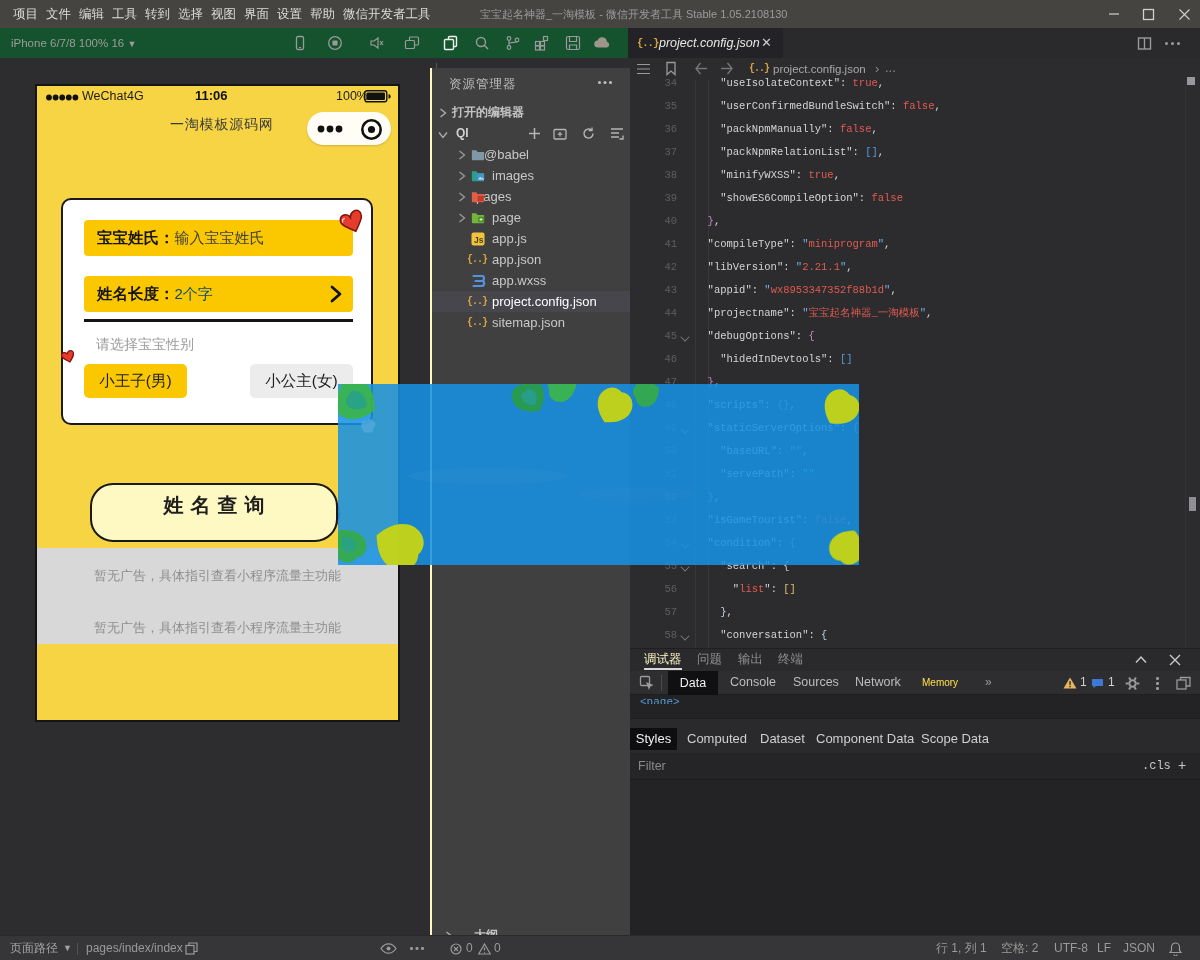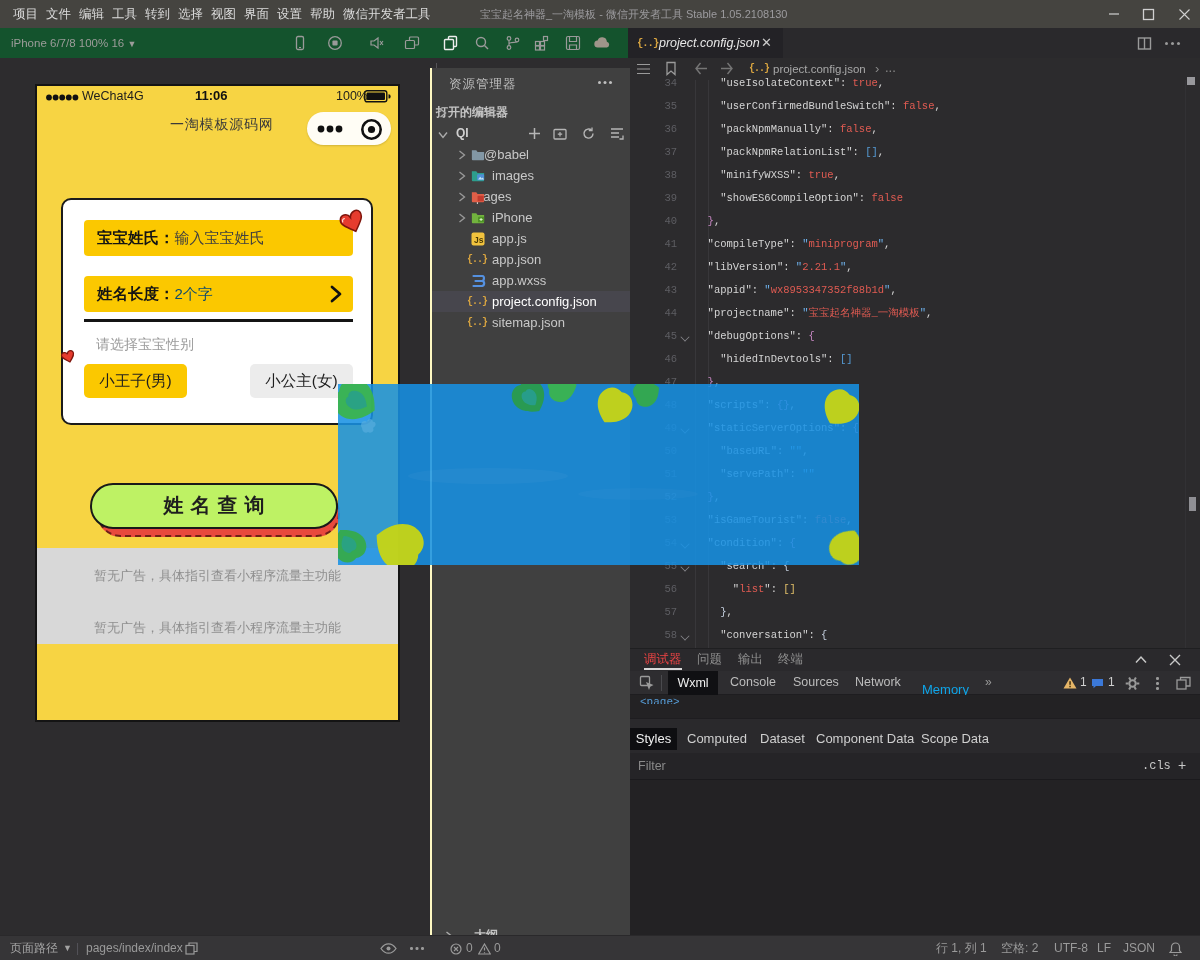--- a/index.html
+++ b/index.html
@@ -171,33 +171,33 @@
       <span class="a" style="left:33px;top:136px;font-size:14px;color:#9b9b9b">请选择宝宝性别</span>
       <svg class="a" style="left:-4px;top:149px" width="19" height="17" viewBox="0 0 24 22" preserveAspectRatio="none">
           <g transform="rotate(-18 12 11)">
             <path d="M12 6.5 C11 2.5 6 2 4.5 5.5 C3 8.5 7 12 12 17 C17.5 12.3 21 9 19.5 5.5 C18 2 13 2.5 12 6.5 Z" fill="#e63c2e" stroke="#7e150c" stroke-width="1.6"></path>
           </g>
         </svg>
       <div class="a" style="left:21px;top:164px;width:103px;height:34px;background:#fbc800;border-radius:5px;line-height:34px;text-align:center;font-size:15.5px;color:#1e1e1e">小王子(男)</div>
       <div class="a" style="left:187px;top:164px;width:103px;height:34px;background:#ececec;border-radius:5px;line-height:34px;text-align:center;font-size:15.5px;color:#1e1e1e">小公主(女)</div>
     </div>
     <div class="a" style="left:60px;top:404px;width:243px;height:47px;background:#e8493d;border-radius:24px;border:2px dashed rgba(30,2,0,0.6)"></div>
-    <div class="a" style="left:53px;top:397px;width:248px;height:46px;background:#bef264;border:2.5px solid #191919;border-radius:23px;line-height:41px;text-align:center;font-size:20px;font-weight:bold;color:#1e1e1e;letter-spacing:7px;text-indent:7px">姓名查询</div>
+    <div class="a" style="left:53px;top:397px;width:248px;height:59px;background:#fef9c3;border:2.5px solid #191919;border-radius:23px;line-height:41px;text-align:center;font-size:20px;font-weight:bold;color:#1e1e1e;letter-spacing:7px;text-indent:7px">姓名查询</div>
     <div class="a" style="left:0;top:462px;width:361px;height:96px;background:#d8d8d8;text-align:center;font-size:13px;color:#8f8f8f">
       <div style="margin-top:19px">暂无广告，具体指引查看小程序流量主功能</div>
       <div style="margin-top:34px">暂无广告，具体指引查看小程序流量主功能</div>
     </div>
   </div>
 </div>
 <div class="a" id="explorer">
   <span class="a" style="left:17px;top:8px;font-size:12.5px;color:#bfbfbf;letter-spacing:1px">资源管理器</span>
   <div class="a" style="left:166px;top:13px;width:3px;height:3px;border-radius:50%;background:#bfbfbf;box-shadow:5.5px 0 0 #bfbfbf,11px 0 0 #bfbfbf"></div>
   <div class="trow" style="top:34px;font-weight:bold;font-size:12px;color:#c4c4c4"><svg class="a" style="left:7px;top:6px" width="8" height="10" viewBox="0 0 8 10">
         <path d="M1.5 1l5 4-5 4" fill="none" stroke="#ababab" stroke-width="1.4"></path>
-      </svg><span style="margin-left:4px">打开的编辑器</span></div>
+      </svg><span style="margin-left:20px">打开的编辑器</span></div>
   <div class="trow" style="top:55px;font-weight:bold;font-size:12px;color:#d0d0d0"><svg class="a" style="left:6px;top:8px" width="10" height="8" viewBox="0 0 10 8">
         <path d="M1 1.5l4 5 4-5" fill="none" stroke="#ababab" stroke-width="1.4"></path>
       </svg><span style="margin-left:24px">QI</span>
     <svg class="a" style="left:96px;top:4px" width="13" height="13" viewBox="0 0 13 13">
         <path d="M6.5 1v11M1 6.5h11" stroke="#b5b5b5" stroke-width="1.5"></path>
       </svg>
     <svg class="a" style="left:121px;top:4px" width="14" height="13" viewBox="0 0 14 13">
         <rect x="1" y="2.5" width="12" height="9.5" rx="1" fill="none" stroke="#b5b5b5" stroke-width="1.3"></rect>
         <path d="M7 5v4.5M4.8 7.2h4.4" stroke="#b5b5b5" stroke-width="1.2"></path>
       </svg>
@@ -227,21 +227,21 @@
       </svg><svg class="tico" viewBox="0 0 16 13">
         <path d="M1 1.5h5l1.5 2H15v8.5a1 1 0 01-1 1H2a1 1 0 01-1-1z" fill="#e05f48"></path>
         <rect x="7.5" y="5.5" width="7" height="6.5" rx="1" fill="#c23b2e"></rect>
       </svg><span style="margin-left:44px">pages</span></div>
   <div class="trow" style="top:139px"><svg class="a" style="left:26px;top:6px" width="8" height="10" viewBox="0 0 8 10">
         <path d="M1.5 1l5 4-5 4" fill="none" stroke="#9a9a9a" stroke-width="1.3"></path>
       </svg><svg class="tico" viewBox="0 0 16 13">
         <path d="M1 1.5h5l1.5 2H15v8.5a1 1 0 01-1 1H2a1 1 0 01-1-1z" fill="#72b33e"></path>
         <rect x="8" y="5.5" width="7" height="6.5" rx="1" fill="#4f9427"></rect>
         <path d="M11.5 7v3.5M9.8 8.8h3.4" stroke="#d6f0c0" stroke-width="1.2"></path>
-      </svg><span style="margin-left:60px">iPhone</span></div>
+      </svg><span style="margin-left:60px">page</span></div>
   <div class="trow" style="top:160px"><svg class="tico" viewBox="0 0 14 14" style="width:14px;height:14px">
         <rect x="0.5" y="0.5" width="13" height="13" rx="2" fill="#f2c33d"></rect>
         <text x="3" y="11" font-family="Liberation Sans" font-size="8.5" font-weight="bold" fill="#4a3a05">Js</text>
       </svg><span style="margin-left:60px">app.js</span></div>
   <div class="trow" style="top:181px"><span class="bracico a" style="left:35px;font-size:10px">{..}</span><span style="margin-left:60px">app.json</span></div>
   <div class="trow" style="top:202px"><svg class="tico" viewBox="0 0 15 14" style="width:15px;height:14px">
         <path d="M2.5 2h9M4.5 7h7M2.5 12h9M11.5 2c2 0 2 5-.5 5 3 0 3 5-.5 5" fill="none" stroke="#5591e0" stroke-width="2.2" stroke-linecap="round"></path>
       </svg><span style="margin-left:60px">app.wxss</span></div>
   <div class="trow" style="top:223px;background:#47464d;color:#ffffff"><span class="bracico a" style="left:35px;font-size:10px">{..}</span><span style="margin-left:60px">project.config.json</span></div>
   <div class="trow" style="top:244px"><span class="bracico a" style="left:35px;font-size:10px">{..}</span><span style="margin-left:60px">sitemap.json</span></div>
@@ -294,43 +294,43 @@
   <div class="cline" style="top:497px"><span class="lnum">55</span><div class="fold"></div><span class="code"><span style="white-space:pre">&nbsp;&nbsp;&nbsp;&nbsp;</span><span>"search": </span><span style="color:#c3cedd">{</span></span></div>
   <div class="cline" style="top:520px"><span class="lnum">56</span><span class="code"><span style="white-space:pre">&nbsp;&nbsp;&nbsp;&nbsp;&nbsp;&nbsp;</span><span>"</span><span class="r">list</span><span>": </span><span class="gd">[]</span></span></div>
   <div class="cline" style="top:543px"><span class="lnum">57</span><span class="code"><span style="white-space:pre">&nbsp;&nbsp;&nbsp;&nbsp;</span><span style="color:#c3cedd">}</span><span>,</span></span></div>
   <div class="cline" style="top:566px"><span class="lnum">58</span><div class="fold"></div><span class="code"><span style="white-space:pre">&nbsp;&nbsp;&nbsp;&nbsp;</span><span>"conversation": </span><span style="color:#c3cedd">{</span></span></div>
   <div class="a" style="left:557px;top:19px;width:8px;height:8px;background:#98989c"></div>
   <div class="a" style="left:559px;top:439px;width:7px;height:14px;background:#8f8f94"></div>
   <div class="a" style="left:555px;top:22px;width:1px;height:568px;background:#323134"></div>
 </div>
 <div class="a" id="debug">
   <div class="a" style="left:0;top:0;width:570px;height:22px;font-size:12.5px;color:#8f8f8f">
-    <span class="a" style="left:14px;top:0;height:22px;line-height:21px;color:#ef4444">调试器</span>
+    <span class="a" style="left:14px;top:0;height:22px;line-height:21px;color:#fef9c3">调试器</span>
     <div class="a" style="left:14px;top:19px;width:38px;height:2px;background:#d8d8d8"></div>
     <span class="a" style="left:67px;top:0;height:22px;line-height:21px">问题</span>
     <span class="a" style="left:108px;top:0;height:22px;line-height:21px">输出</span>
     <span class="a" style="left:148px;top:0;height:22px;line-height:21px">终端</span>
     <svg class="a" style="left:505px;top:6px" width="12" height="9" viewBox="0 0 12 9">
         <path d="M1 7.5L6 2l5 5.5" fill="none" stroke="#c8c8c8" stroke-width="1.5"></path>
       </svg>
     <svg class="a" style="left:539px;top:5px" width="12" height="12" viewBox="0 0 12 12">
         <path d="M1 1l10 10M11 1L1 11" stroke="#c8c8c8" stroke-width="1.4"></path>
       </svg>
   </div>
   <div class="a" style="left:0;top:22px;width:570px;height:24px;background:#2e2d30;border-bottom:1px solid #1e1d20">
     <svg class="a" style="left:9px;top:4px" width="16" height="16" viewBox="0 0 16 16">
         <rect x="1.5" y="1.5" width="9" height="9" rx="1" fill="none" stroke="#9a9a9a" stroke-width="1.3"></rect>
         <path d="M7 7l3 8 1.2-3.3L14.5 10z" fill="#9a9a9a"></path>
       </svg>
     <div class="a" style="left:31px;top:4px;width:1px;height:16px;background:#4a4a4e"></div>
-    <div class="a" style="left:38px;top:0;width:50px;height:24px;background:#101013;color:#f0f0f0;font-size:12.5px;text-align:center;line-height:24px">Wxml</div>
+    <div class="a" style="left:38px;top:0;width:50px;height:24px;background:#101013;color:#f0f0f0;font-size:12.5px;text-align:center;line-height:24px">Data</div>
     <span class="a" style="left:100px;top:0;height:24px;line-height:23px;color:#bcbcbc;font-size:12.5px">Console</span>
     <span class="a" style="left:163px;top:0;height:24px;line-height:23px;color:#bcbcbc;font-size:12.5px">Sources</span>
     <span class="a" style="left:225px;top:0;height:24px;line-height:23px;color:#bcbcbc;font-size:12.5px">Network</span>
-    <span class="a" style="left:292px;top:7px;height:24px;line-height:23px;color:#0ea5e9;font-size:13px">Memory</span>
+    <span class="a" style="left:292px;top:0;height:24px;line-height:23px;color:#fde047;font-size:10px">Memory</span>
     <span class="a" style="left:355px;top:0;height:24px;line-height:23px;color:#9a9a9a;font-size:12px">»</span>
     <svg class="a" style="left:433px;top:6px" width="14" height="12" viewBox="0 0 14 12">
         <path d="M7 0.5L13.5 11.5H0.5z" fill="#e5b567"></path>
         <rect x="6.3" y="4.2" width="1.5" height="3.6" fill="#403010"></rect>
         <rect x="6.3" y="8.8" width="1.5" height="1.5" fill="#403010"></rect>
       </svg>
     <span class="a" style="left:450px;top:0;height:24px;line-height:23px;color:#d0d0d0;font-size:12px">1</span>
     <svg class="a" style="left:461px;top:7px" width="13" height="11" viewBox="0 0 13 11">
         <path d="M1 1h11v7H5L2.5 10.2V8H1z" fill="#3b78d8"></path>
       </svg>

